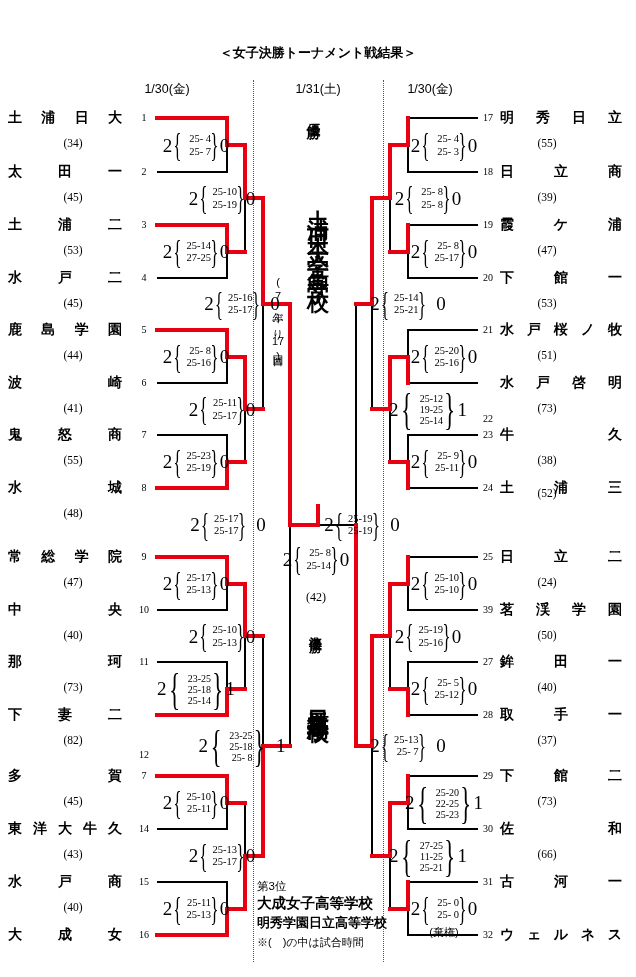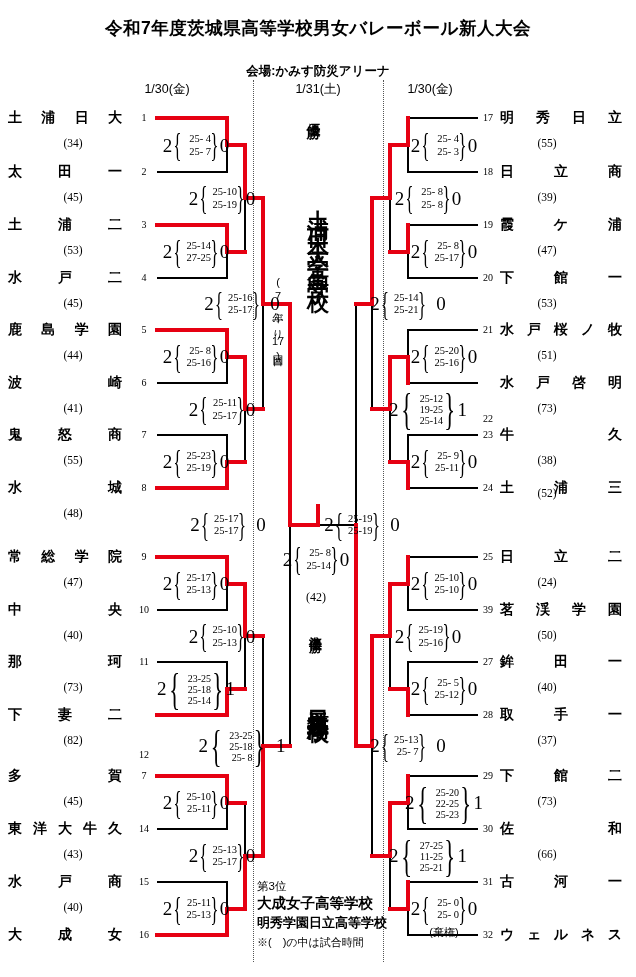--- a/index.html
+++ b/index.html
@@ -41,22 +41,21 @@
   .tp{position:absolute;left:257px;z-index:4;}
   .tpLabel{font-size:11.5px;}
   .tpTeam1{font-size:14.5px;font-weight:700;}
   .tpTeam2{font-size:13px;font-weight:700;}
   .tpNote{font-size:11px;}
 </style>
 </head>
 <body>
 
 <div id="stage">
-  <div class="title">令和7年度茨城県高等学校男女バレーボール新人大会</div>
-  <div class="venue">会場:かみす防災アリーナ</div>
+  <div class="subtitle">＜女子決勝トーナメント戦結果＞</div>
   <div class="dateLbl" style="left:107px">1/30(金)</div>
   <div class="dateLbl" style="left:258px">1/31(土)</div>
   <div class="dateLbl" style="left:370px">1/30(金)</div>
 
   <div class="dot" style="left:253px"></div>
   <div class="dot" style="left:383px"></div>
 
   <div class="vtext champLbl" style="left:305px;top:112px">優勝</div>
   <div class="vtext champName" style="left:303px;top:192px">土浦日本大学高等学校</div>
   <div class="vtext champNote" style="left:270px;top:276px" id="champNote"><span>(</span><span>7</span><span>年</span><span>ぶ</span><span>り</span><span class="tcy">17</span><span>回</span><span>目</span><span>)</span></div>

